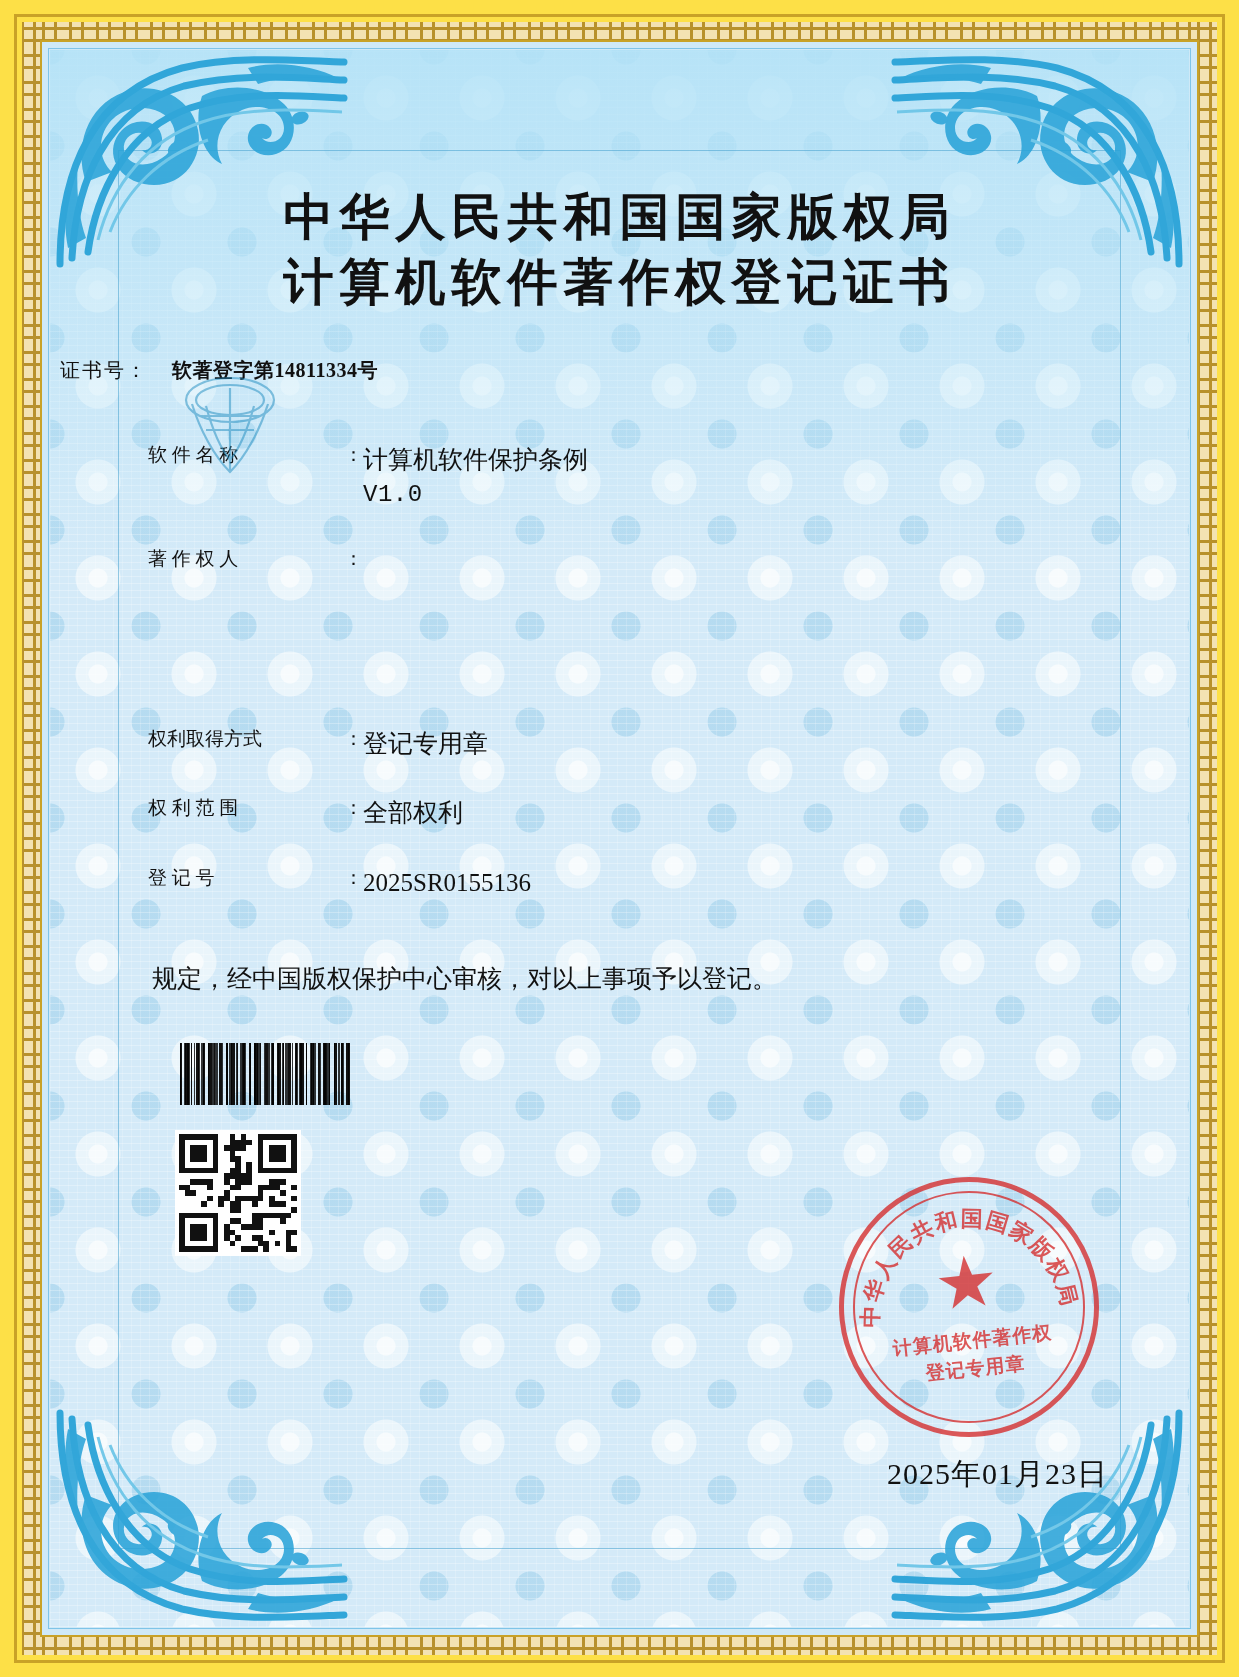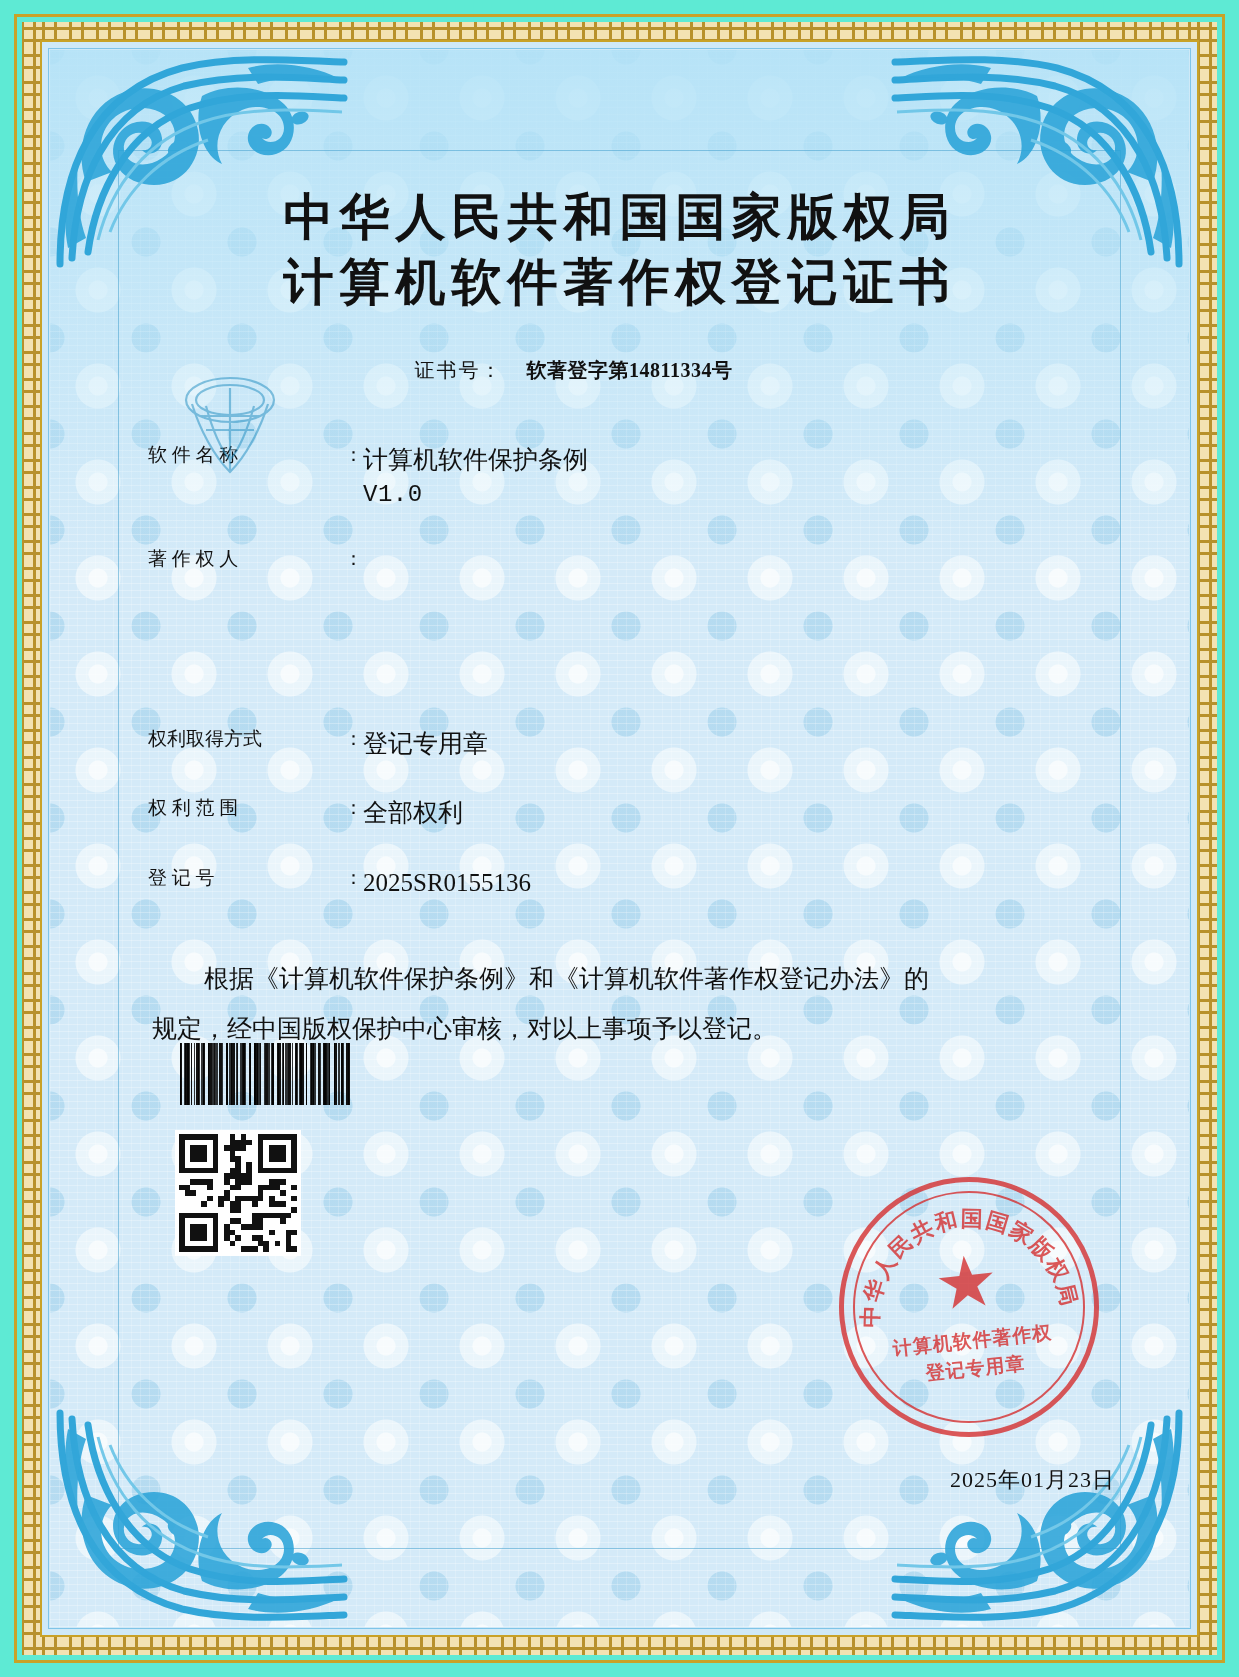--- a/index.html
+++ b/index.html
@@ -8,21 +8,21 @@
     background: #ffffff;
   }
   body {
     font-family: "Liberation Serif", "DejaVu Serif", serif;
   }
   .page {
     position: relative;
     width: 1239px;
     height: 1677px;
     overflow: hidden;
-    background: #5eead4;
+    background: #fde047;
   }
 
   
   .border-outer {
     position: absolute;
     left: 14px; top: 14px; right: 14px; bottom: 14px;
     border: 3px solid #c9a227;
     box-sizing: border-box;
   }
   .greek-band {
@@ -125,21 +125,21 @@
     font-weight: bold;
     font-size: 50px;
     letter-spacing: 6px;
     color: #111111;
     line-height: 1.3;
     white-space: nowrap;
   }
 
   .cert-no {
     margin-top: 42px;
-    text-align: center;
+    text-align: left;
     padding-right: 92px;
     font-size: 20px;
     color: #111;
     letter-spacing: 1px;
   }
   .cert-no .label { letter-spacing: 2px; }
   .cert-no .value {
     font-family: "Liberation Serif", "DejaVu Serif", serif;
     margin-left: 18px;
     font-weight: bold;
@@ -291,23 +291,23 @@
     text-align: center;
     color: #d52b2b;
     font-weight: bold;
     font-size: 19px;
     line-height: 1.45;
     letter-spacing: 1px;
   }
 
   .date {
     position: absolute;
-    right: 124px;
+    right: 131px;
     bottom: 182px;
-    font-size: 22px;
+    font-size: 30px;
     color: #111;
     letter-spacing: 1px;
   }
 </style>
 </head>
 <body>
 
 <div class="page">
 
   <div class="border-outer"></div>
@@ -472,21 +472,20 @@
       <div class="field-row">
         <div class="f-label">
           <span class="f-label-spread">登  记  号</span>
           <span class="colon">：</span>
         </div>
         <div class="f-value mono">2025SR0155136</div>
       </div>
     </div>
 
     <div class="statement">
-      <div><span class="indent"></span><span>根据《计算机软件保护条例》和《计算机软件著作权登记办法》的</span></div>
       <div>规定，经中国版权保护中心审核，对以上事项予以登记。</div>
     </div>
 
   </div>
 
   <div class="barcode"></div>
   <div class="barcode-b"></div>
 
   <div class="qr">
     <div class="qr-grid" id="qr-grid">

